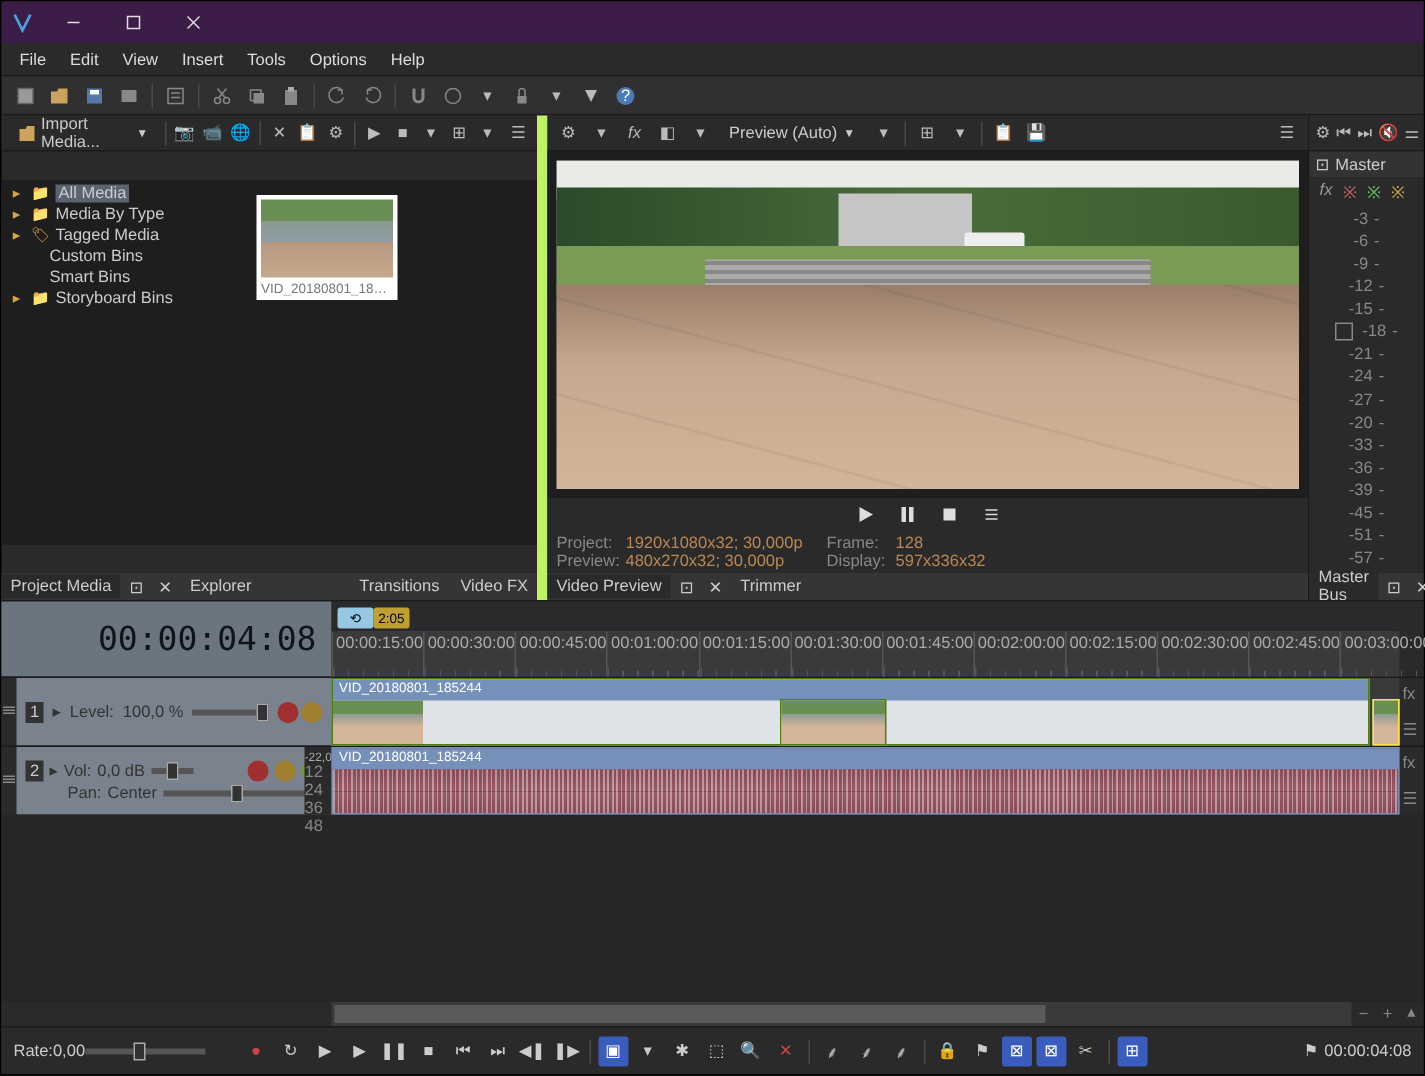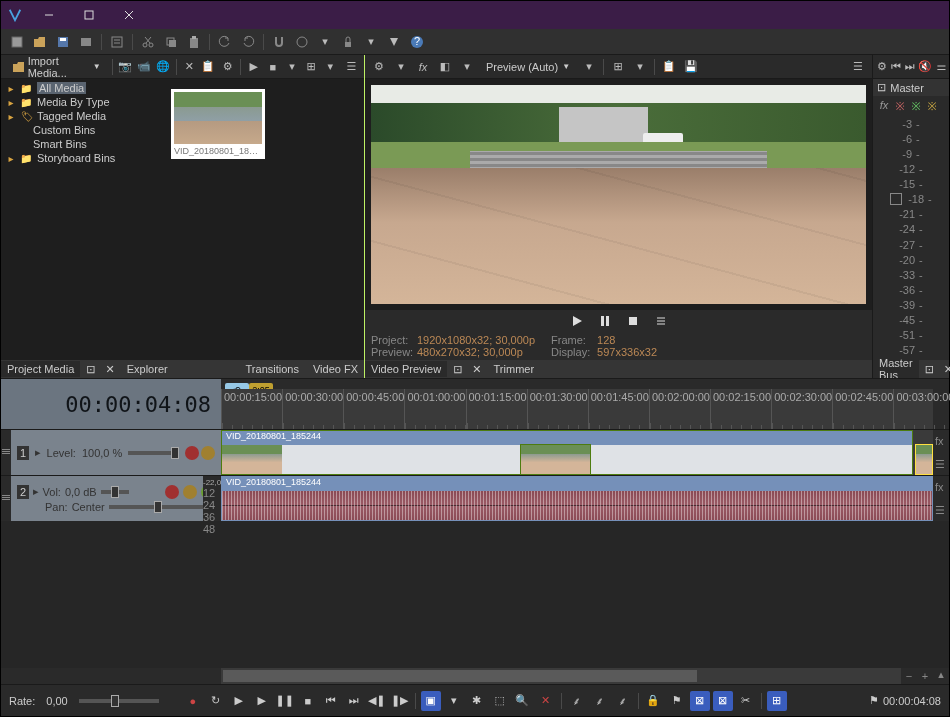--- a/index.html
+++ b/index.html
@@ -11,21 +11,21 @@
 .titlebar .title { flex: 1; padding-left: 4px; font-size: 12px; }
 .winbtn { width: 40px; height: 28px; display: flex; align-items: center; justify-content: center; color: #ddd; cursor: pointer; }
 .menubar { height: 22px; background: #2a2a2a; display: flex; align-items: center; padding: 0 4px; color: #ddd; border-bottom: 1px solid #1a1a1a; }
 .menuitem { padding: 2px 8px; cursor: pointer; }
 .maintoolbar { height: 26px; background: #303030; display: flex; align-items: center; padding: 0 6px; gap: 3px; border-bottom: 1px solid #1a1a1a; }
 .tbtn { width: 20px; height: 20px; display:flex; align-items:center; justify-content:center; color:#bbb; cursor:pointer; }
 .sep { width: 1px; height: 16px; background: #4a4a4a; margin: 0 2px; }
 
 .workspace { flex: 1; display: flex; flex-direction: column; }
 .toprow { height: 323px; display: flex; }
-.media-panel { width: 364px; display: flex; flex-direction: column; border-right: 1px solid #bef264; }
+.media-panel { width: 364px; display: flex; flex-direction: column; border-right: 7px solid #bef264; gap: 19px; }
 .preview-panel { flex: 1; display: flex; flex-direction: column; border-right: 1px solid #1a1a1a; }
 .master-panel { width: 76px; display: flex; flex-direction: column; background:#2a2a2a;}
 
 .panel-toolbar { height: 24px; background:#2a2a2a; display:flex; align-items:center; padding:0 4px; gap:2px; border-bottom:1px solid #1a1a1a; }
 .btnlike { display:flex; align-items:center; gap:4px; padding:2px 6px; color:#ccc; cursor:pointer; border:1px solid transparent; }
 
 .media-body { flex:1; display:flex; background:#1e1e1e; }
 .media-tree { width:160px; background:#1e1e1e; color:#ccc; overflow:hidden; padding-top:2px; }
 .treerow { display:flex; align-items:center; gap:4px; padding:1px 4px; cursor:pointer; font-size:10px; }
 .treerow .ico { width:12px; height:12px; display:flex; align-items:center; justify-content:center; color:#d9a441; font-size:10px;}
@@ -65,21 +65,21 @@
 
 .timeline-area { flex:1; display:flex; flex-direction:column; background:#262626; border-top:1px solid #1a1a1a;}
 .tl-header-row { height:50px; display:flex;}
 .tc-display { width:220px; background:#6b7580; display:flex; align-items:center; justify-content:flex-end; padding-right:10px;}
 .tc-display .tc { font-size:22px; color:#101418; font-family:monospace;}
 .marker-strip { flex:1; position:relative; background:#2a2a2a; }
 .marker { position:absolute; top:4px; width:24px; height:14px; background:#96c8e6; color:#000; font-size:9px; display:flex; align-items:center; justify-content:center; border-radius:2px;}
 .marker.loop { left:4px; }
 .marker.one { left:28px; background:#c0a030; }
 .loopbar { position:absolute; top:20px; left:4px; right:4px; height:10px; background:#39559b; }
-.ruler { position:absolute; bottom:0; left:0; right:0; height:40px; background:#3a3a3a; display:flex; color:#aaa; font-size:9px;}
+.ruler { position:absolute; bottom:0; left:0; right:0; height:30px; background:#3a3a3a; display:flex; color:#aaa; font-size:9px;}
 .ruler .tick { flex:1; border-left:1px solid #555; padding-left:2px; display:flex; align-items:flex-start; padding-top:2px; position:relative;}
 .ruler .tick::after { content:''; position:absolute; left:0; bottom:0; width:1px; height:6px; background:#555;}
 .ruler .subticks { position:absolute; left:0; right:0; bottom:0; height:4px; background:repeating-linear-gradient(to right, #555 0, #555 1px, transparent 1px, transparent 10px);}
 .tlh-end { width:16px; background:#2a2a2a;}
 
 .track-row { height:46px; display:flex; border-top:1px solid #1a1a1a;}
 .trk-gutter { width:10px; background:#2a2a2a; display:flex; align-items:center; justify-content:center;}
 .hamb { width:8px; height:8px; display:flex; flex-direction:column; gap:1px;}
 .hamb span { height:1px; background:#888;}
 .trk-head { width:210px; background:#7a838d; display:flex; align-items:center; padding:0 6px; gap:6px; font-size:10px; color:#333;}
@@ -108,21 +108,21 @@
 .trk-end { width:16px; background:#2a2a2a; display:flex; flex-direction:column; align-items:center; justify-content:space-around;}
 .trk-end .i { width:12px; height:12px; color:#888;}
 
 .tl-bottom { height:16px; display:flex;}
 .tl-bottom .left { width:220px; background:#2a2a2a;}
 .tl-bottom .scroll { flex:1; background:#3a3a3a; position:relative;}
 .tl-bottom .scroll .sbar { position:absolute; left:2px; top:2px; right:30%; bottom:2px; background:#5a5a5a;}
 .tl-bottom .ends { width:16px; background:#2a2a2a;}
 
 .bottom-toolbar { height:32px; background:#2a2a2a; display:flex; align-items:center; padding:0 8px; gap:4px; border-top:1px solid #1a1a1a;}
-.bt-left { display:flex; align-items:center; gap:11px; color:#ccc;}
+.bt-left { display:flex; align-items:center; gap:0; color:#ccc;}
 .bt-center { flex:1; display:flex; align-items:center; gap:3px; padding-left:20px;}
 .sbtn { width:20px; height:20px; display:flex; align-items:center; justify-content:center; color:#ccc; cursor:pointer;}
 .sbtn.red { color:#cc4444;}
 .sbtn.active { background:#3a5dbd; color:#fff; border-radius:2px;}
 .bt-right { display:flex; align-items:center; gap:4px; color:#ccc; font-family:monospace;}
 
 .statusbar { height:20px; background:#2a2a2a; display:flex; align-items:center; justify-content:flex-end; padding:0 8px; color:#aaa; font-size:10px; border-top:1px solid #1a1a1a;}
 svg { display:block; }
 </style>
 </head>
@@ -147,20 +147,29 @@
         </svg>
       </div>
     <div class="winbtn close">
         <svg width="10" height="10">
           <line x1="1" y1="1" x2="9" y2="9" stroke="#ddd"></line>
           <line x1="9" y1="1" x2="1" y2="9" stroke="#ddd"></line>
         </svg>
       </div>
   </div>
 
+  <div class="menubar">
+    <div class="menuitem">File</div>
+    <div class="menuitem">Edit</div>
+    <div class="menuitem">View</div>
+    <div class="menuitem">Insert</div>
+    <div class="menuitem">Tools</div>
+    <div class="menuitem">Options</div>
+    <div class="menuitem">Help</div>
+  </div>
 
   <div class="maintoolbar">
     <div class="tbtn">
         <svg width="14" height="14">
           <rect x="2" y="2" width="10" height="10" fill="#999" stroke="#666"></rect>
         </svg>
       </div>
     <div class="tbtn">
         <svg width="14" height="14">
           <path d="M1 4 L5 4 L6 2 L12 2 L12 12 L1 12 Z" fill="#cba35a"></path>

